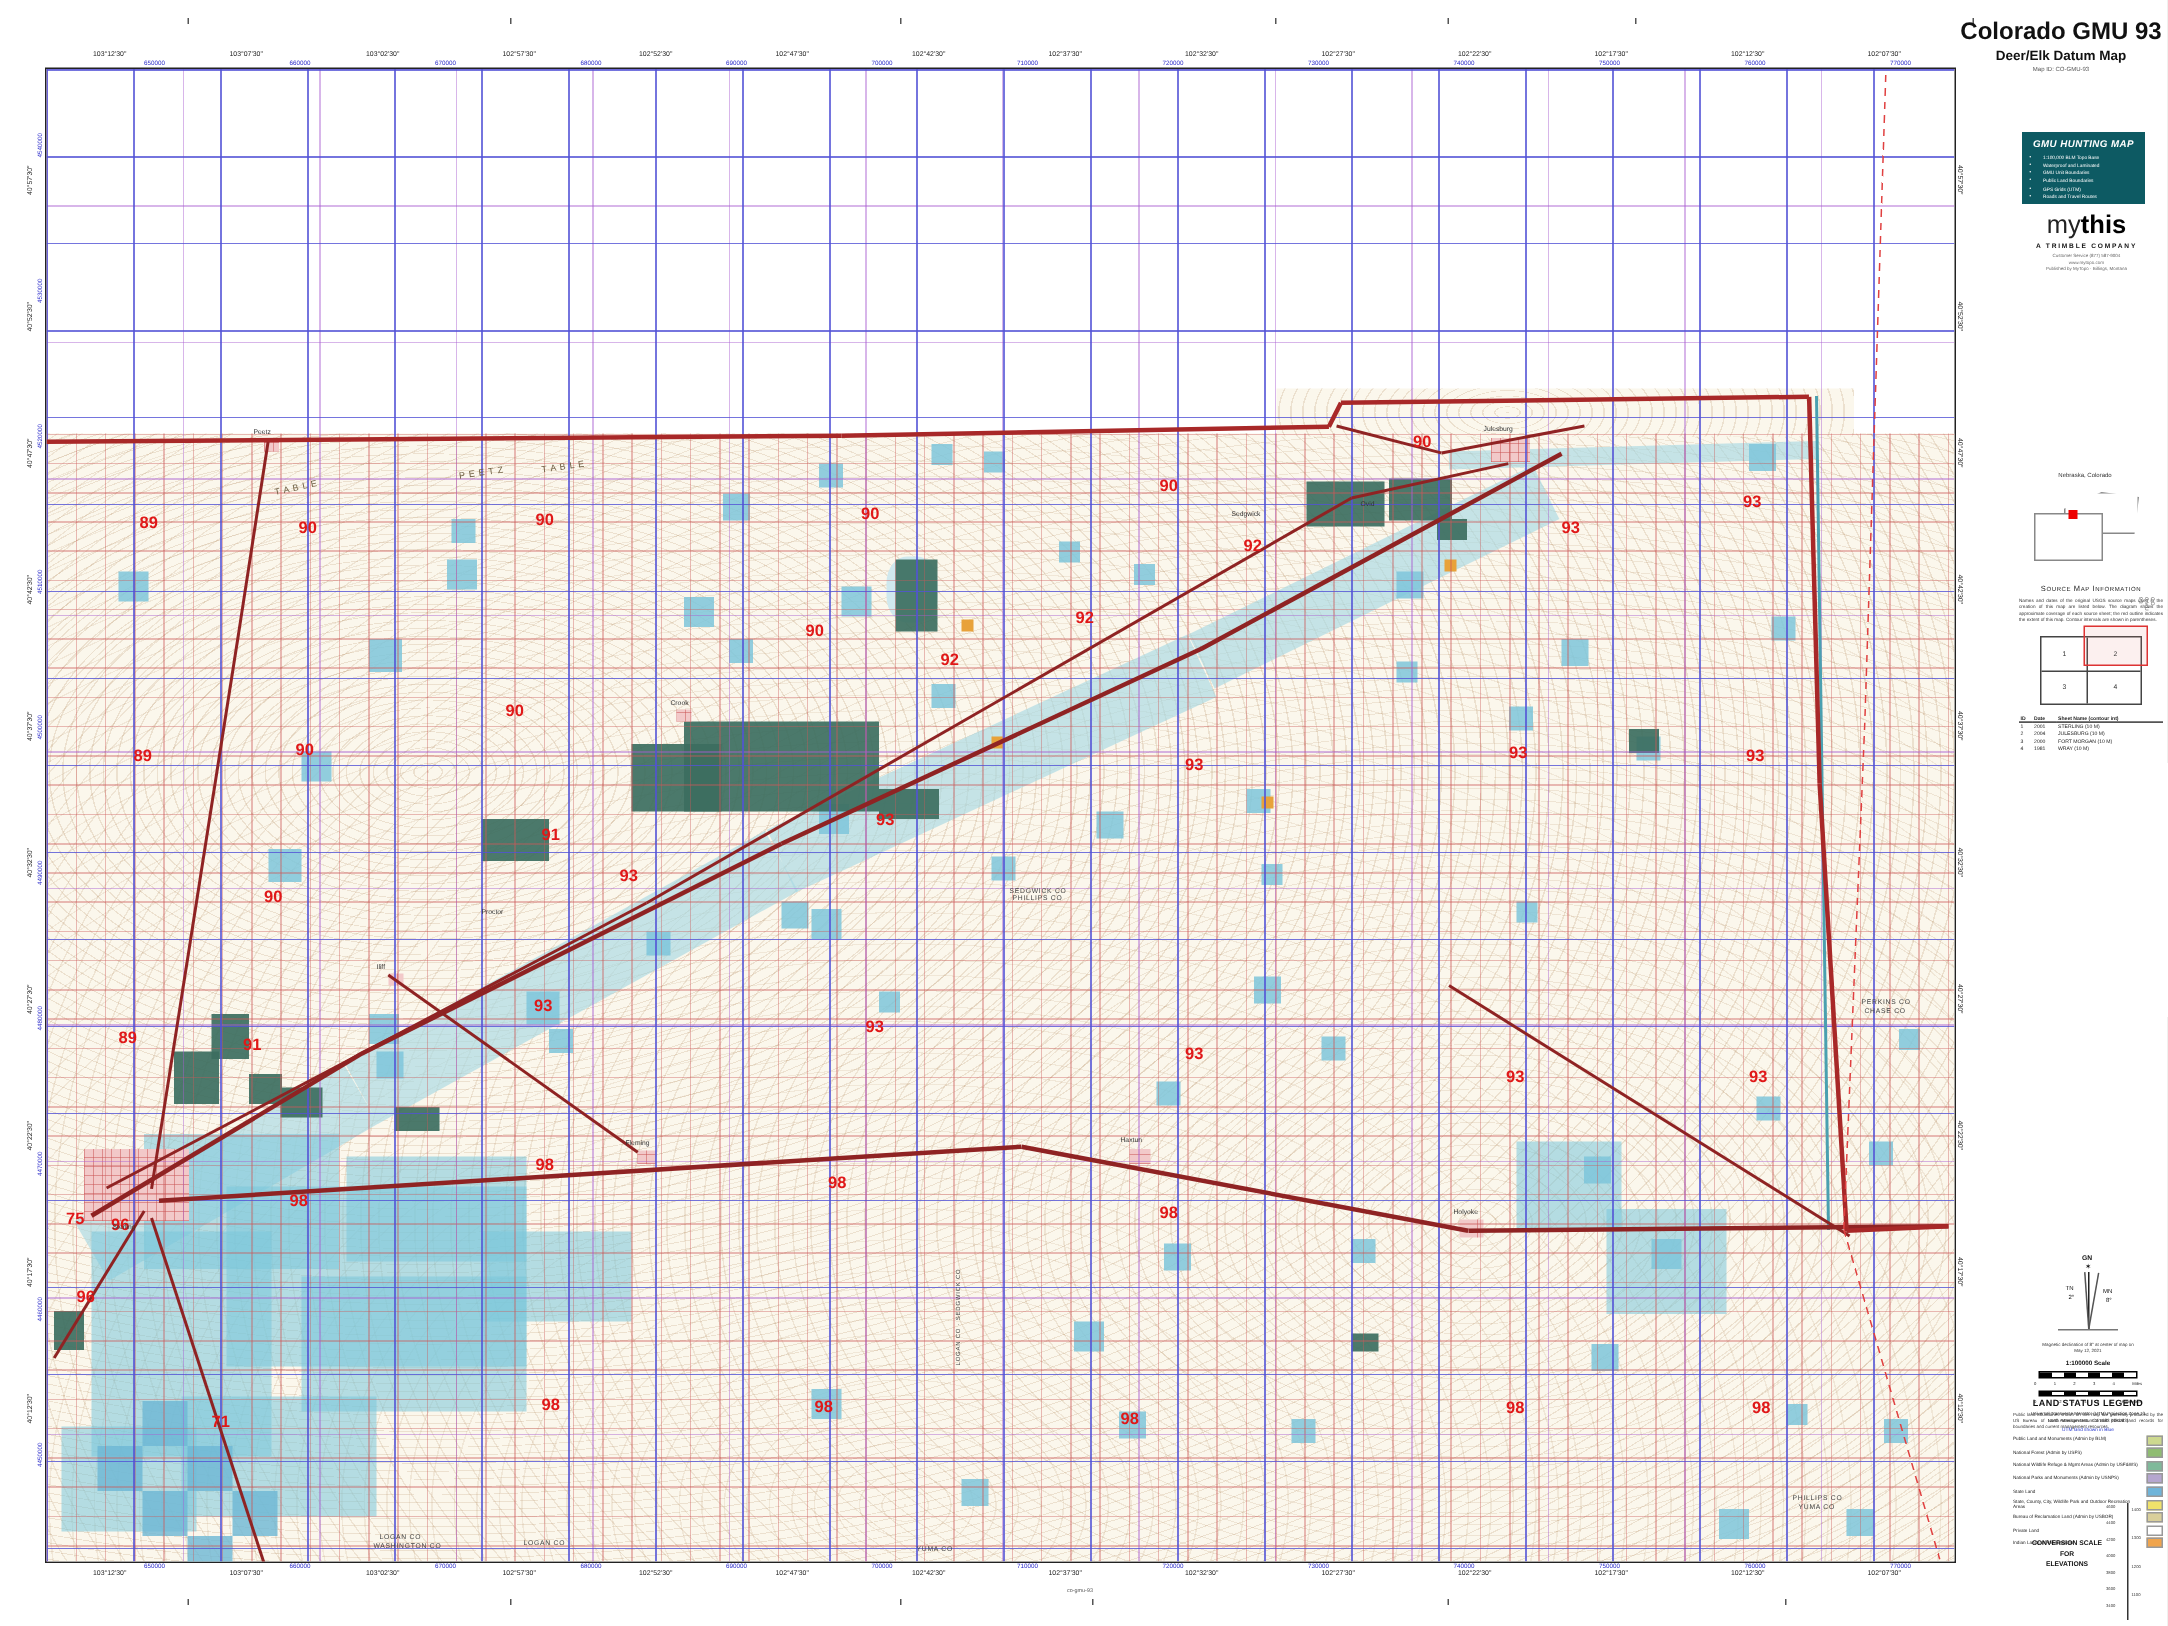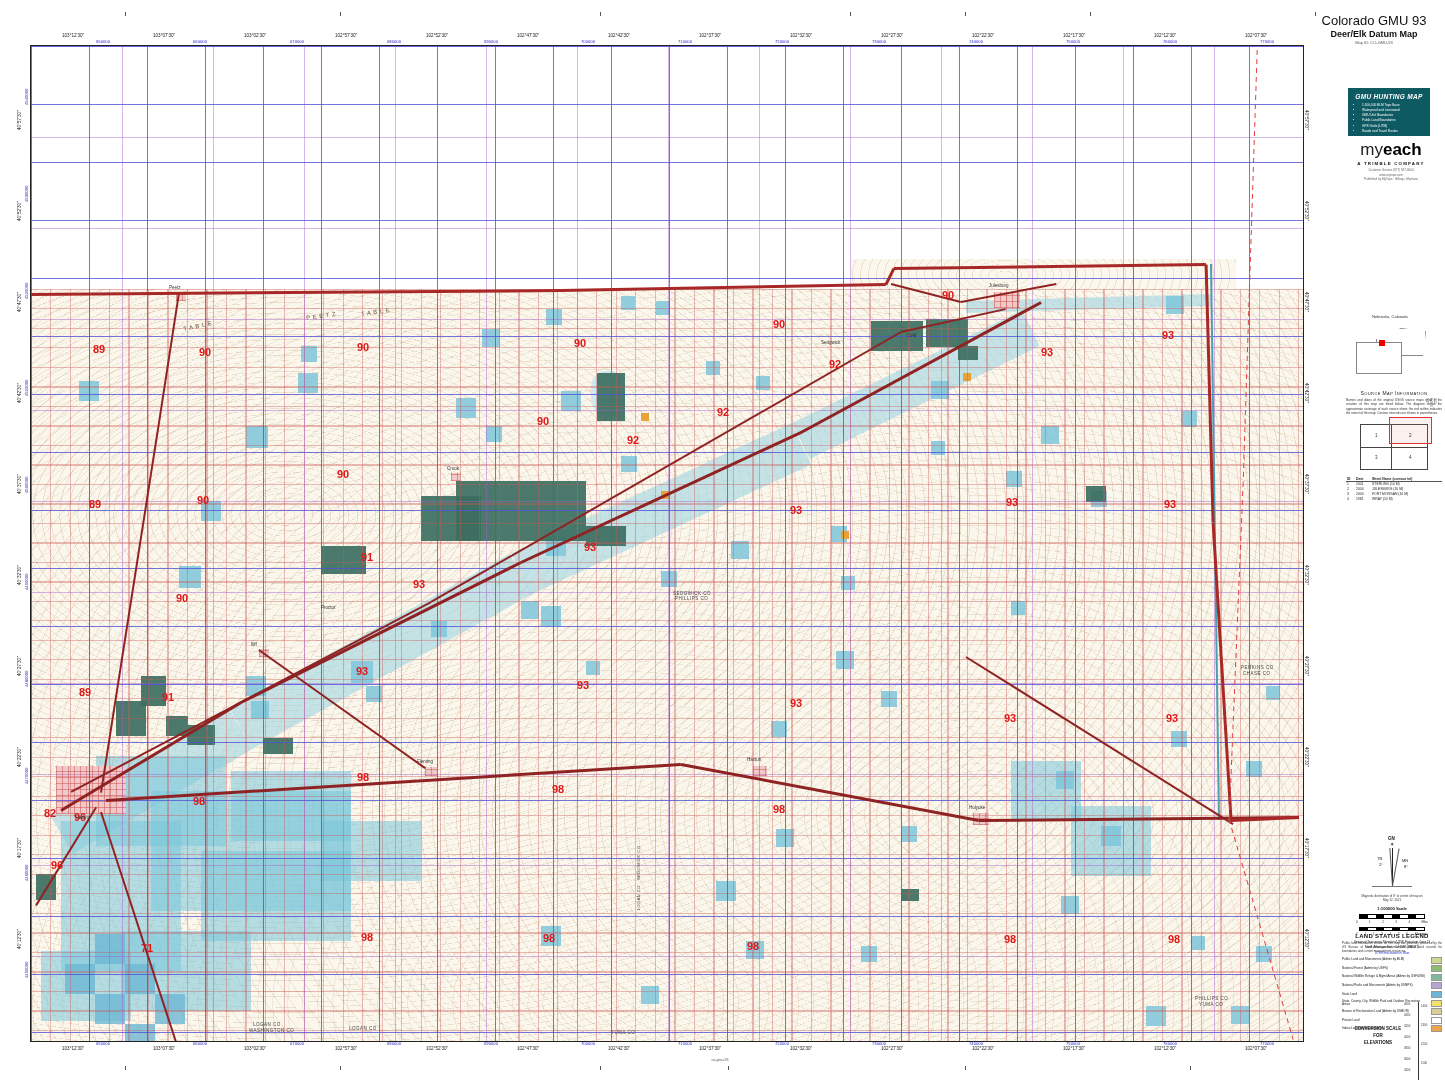--- a/index.html
+++ b/index.html
@@ -24,21 +24,21 @@
     repeating-linear-gradient(to bottom, rgba(82,82,214,.8) 0 1px, rgba(0,0,0,0) 1px 58px),
     repeating-linear-gradient(to right, rgba(168,92,208,.45) 0 1px, rgba(0,0,0,0) 1px 91px),
     repeating-linear-gradient(to bottom, rgba(168,92,208,.45) 0 1px, rgba(0,0,0,0) 1px 91px);}
   .seg{position:absolute;transform-origin:0 50%;}
   .patch{position:absolute;}
   .maplabel{position:absolute;white-space:nowrap;line-height:1;}
   .edge{position:absolute;white-space:nowrap;line-height:1;}
   
   .sb{position:absolute;}
   #title-block{left:1306px;top:13px;width:136px;text-align:center;}
-  #title-block .t1{font-size:13px;font-weight:normal;}
+  #title-block .t1{font-size:16px;font-weight:bold;}
   #title-block .t2{font-size:9px;font-weight:bold;margin-top:1px;}
   #title-block .t3{font-size:4px;color:#555;margin-top:1px;}
   #gmu-box{left:1348px;top:88px;width:82px;height:48px;background:#0d5a63;color:#fff;}
   #gmu-box .h{font-size:6.5px;font-weight:bold;font-style:italic;text-align:center;margin-top:5px;letter-spacing:.3px;}
   #gmu-box ul{margin:3px 0 0 14px;padding:0;font-size:3.2px;line-height:1.6;}
   #logo{left:1345px;top:140px;width:92px;text-align:center;}
   #logo .word{font-size:17px;letter-spacing:0;}
   #logo .my{font-weight:400;color:#222;}
   #logo .topo{font-weight:800;color:#000;}
   #logo .co{font-size:4.4px;font-weight:bold;letter-spacing:1.2px;margin-top:1px;}
@@ -265,21 +265,21 @@
         <div class="maplabel" style="position: absolute; left: 1133px; top: 452px; font: bold 11px &quot;Liberation Sans&quot;, sans-serif; color: rgb(224, 24, 24);">93</div>
         <div class="maplabel" style="position: absolute; left: 975px; top: 450px; font: bold 11px &quot;Liberation Sans&quot;, sans-serif; color: rgb(224, 24, 24);">93</div>
         <div class="maplabel" style="position: absolute; left: 759px; top: 458px; font: bold 11px &quot;Liberation Sans&quot;, sans-serif; color: rgb(224, 24, 24);">93</div>
         <div class="maplabel" style="position: absolute; left: 553px; top: 495px; font: bold 11px &quot;Liberation Sans&quot;, sans-serif; color: rgb(224, 24, 24);">93</div>
         <div class="maplabel" style="position: absolute; left: 382px; top: 532px; font: bold 11px &quot;Liberation Sans&quot;, sans-serif; color: rgb(224, 24, 24);">93</div>
         <div class="maplabel" style="position: absolute; left: 325px; top: 619px; font: bold 11px &quot;Liberation Sans&quot;, sans-serif; color: rgb(224, 24, 24);">93</div>
         <div class="maplabel" style="position: absolute; left: 546px; top: 633px; font: bold 11px &quot;Liberation Sans&quot;, sans-serif; color: rgb(224, 24, 24);">93</div>
         <div class="maplabel" style="position: absolute; left: 759px; top: 651px; font: bold 11px &quot;Liberation Sans&quot;, sans-serif; color: rgb(224, 24, 24);">93</div>
         <div class="maplabel" style="position: absolute; left: 973px; top: 666px; font: bold 11px &quot;Liberation Sans&quot;, sans-serif; color: rgb(224, 24, 24);">93</div>
         <div class="maplabel" style="position: absolute; left: 1135px; top: 666px; font: bold 11px &quot;Liberation Sans&quot;, sans-serif; color: rgb(224, 24, 24);">93</div>
-        <div class="maplabel" style="position: absolute; left: 13px; top: 761px; font: bold 11px &quot;Liberation Sans&quot;, sans-serif; color: rgb(224, 24, 24);">82</div>
+        <div class="maplabel" style="position: absolute; left: 13px; top: 761px; font: bold 11px &quot;Liberation Sans&quot;, sans-serif; color: rgb(224, 24, 24);">75</div>
         <div class="maplabel" style="position: absolute; left: 43px; top: 765px; font: bold 11px &quot;Liberation Sans&quot;, sans-serif; color: rgb(224, 24, 24);">96</div>
         <div class="maplabel" style="position: absolute; left: 20px; top: 813px; font: bold 11px &quot;Liberation Sans&quot;, sans-serif; color: rgb(224, 24, 24);">96</div>
         <div class="maplabel" style="position: absolute; left: 110px; top: 896px; font: bold 11px &quot;Liberation Sans&quot;, sans-serif; color: rgb(224, 24, 24);">71</div>
         <div class="maplabel" style="position: absolute; left: 162px; top: 749px; font: bold 11px &quot;Liberation Sans&quot;, sans-serif; color: rgb(224, 24, 24);">98</div>
         <div class="maplabel" style="position: absolute; left: 326px; top: 725px; font: bold 11px &quot;Liberation Sans&quot;, sans-serif; color: rgb(224, 24, 24);">98</div>
         <div class="maplabel" style="position: absolute; left: 521px; top: 737px; font: bold 11px &quot;Liberation Sans&quot;, sans-serif; color: rgb(224, 24, 24);">98</div>
         <div class="maplabel" style="position: absolute; left: 742px; top: 757px; font: bold 11px &quot;Liberation Sans&quot;, sans-serif; color: rgb(224, 24, 24);">98</div>
         <div class="maplabel" style="position: absolute; left: 330px; top: 885px; font: bold 11px &quot;Liberation Sans&quot;, sans-serif; color: rgb(224, 24, 24);">98</div>
         <div class="maplabel" style="position: absolute; left: 512px; top: 886px; font: bold 11px &quot;Liberation Sans&quot;, sans-serif; color: rgb(224, 24, 24);">98</div>
         <div class="maplabel" style="position: absolute; left: 716px; top: 894px; font: bold 11px &quot;Liberation Sans&quot;, sans-serif; color: rgb(224, 24, 24);">98</div>
@@ -426,21 +426,21 @@
         <li>1:100,000 BLM Topo Base</li>
         <li>Waterproof and Laminated</li>
         <li>GMU Unit Boundaries</li>
         <li>Public Land Boundaries</li>
         <li>GPS Grids (UTM)</li>
         <li>Roads and Travel Routes</li>
       </ul>
   </div>
 
   <div class="sb" id="logo">
-    <div class="word"><span class="my">my</span><span class="topo">each</span></div>
+    <div class="word"><span class="my">my</span><span class="topo">this</span></div>
     <div class="co">A TRIMBLE COMPANY</div>
     <div class="small" id="logo-lines">
         <div>Customer Service (877) 587-9004</div>
         <div>www.mytopo.com</div>
         <div>Published by MyTopo · Billings, Montana</div>
       </div>
   </div>
 
   <div class="sb" id="inset">
     <div class="lbl">Nebraska, Colorado</div>

